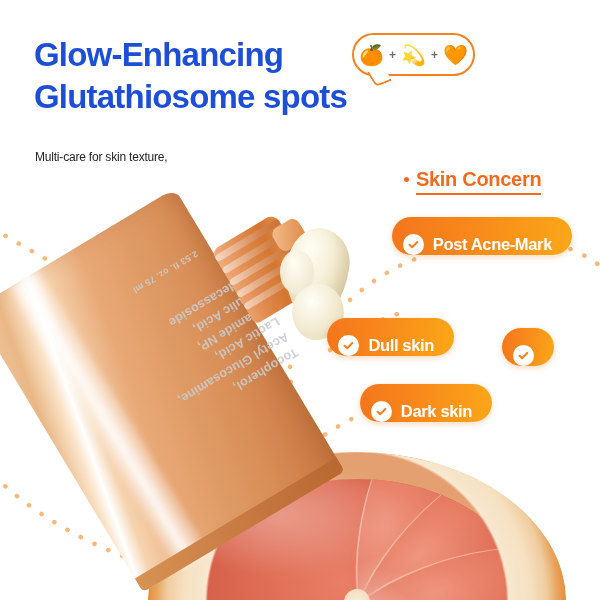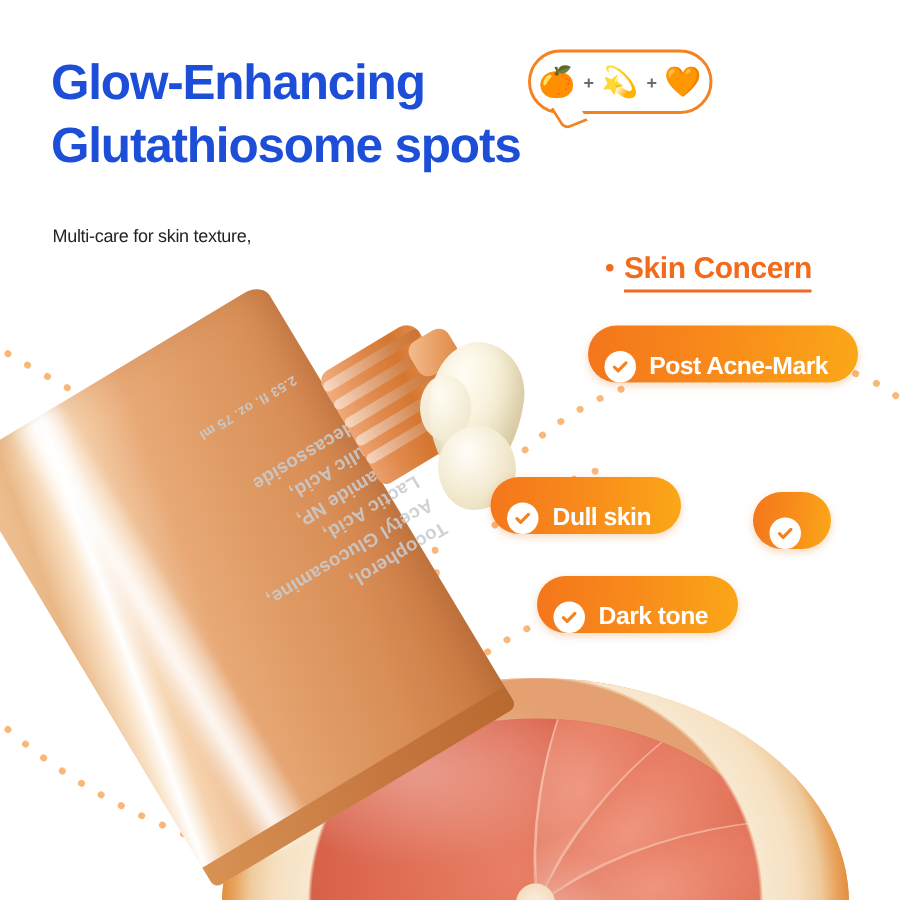--- a/index.html
+++ b/index.html
@@ -388,16 +388,16 @@
       </svg>
     </span>
   </div>
 
   <div class="pill pill-4">
     <span class="check">
       <svg width="13" height="13" viewBox="0 0 13 13">
         <path d="M2.6 6.8 L5.1 9.3 L10.3 3.9" fill="none" stroke="#F58220" stroke-width="2.1" stroke-linecap="round" stroke-linejoin="round"></path>
       </svg>
     </span>
-    <span class="pill-label">Dark tone</span>
+    <span class="pill-label">Dark skin</span>
   </div>
 
 </div>
 
 </body></html>

